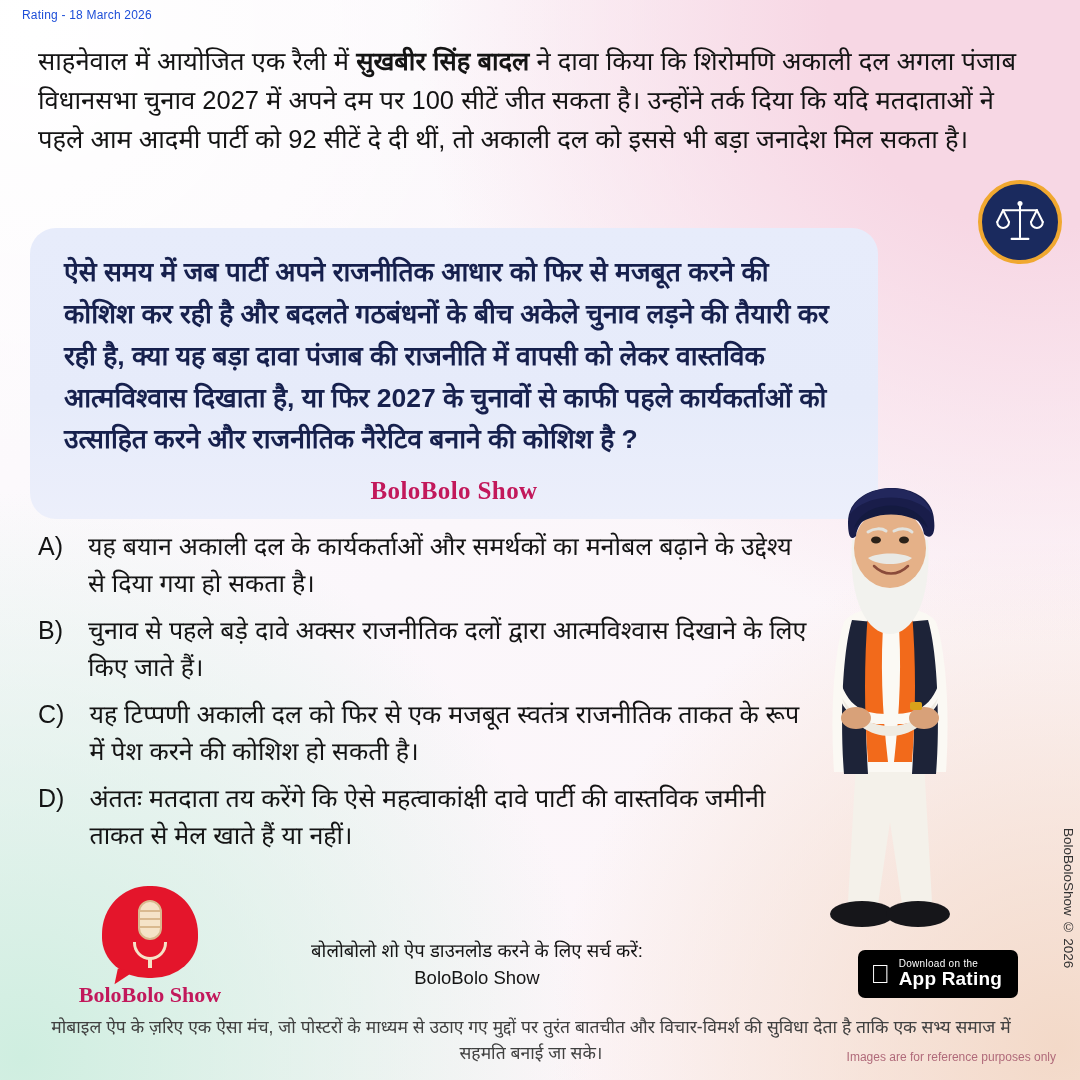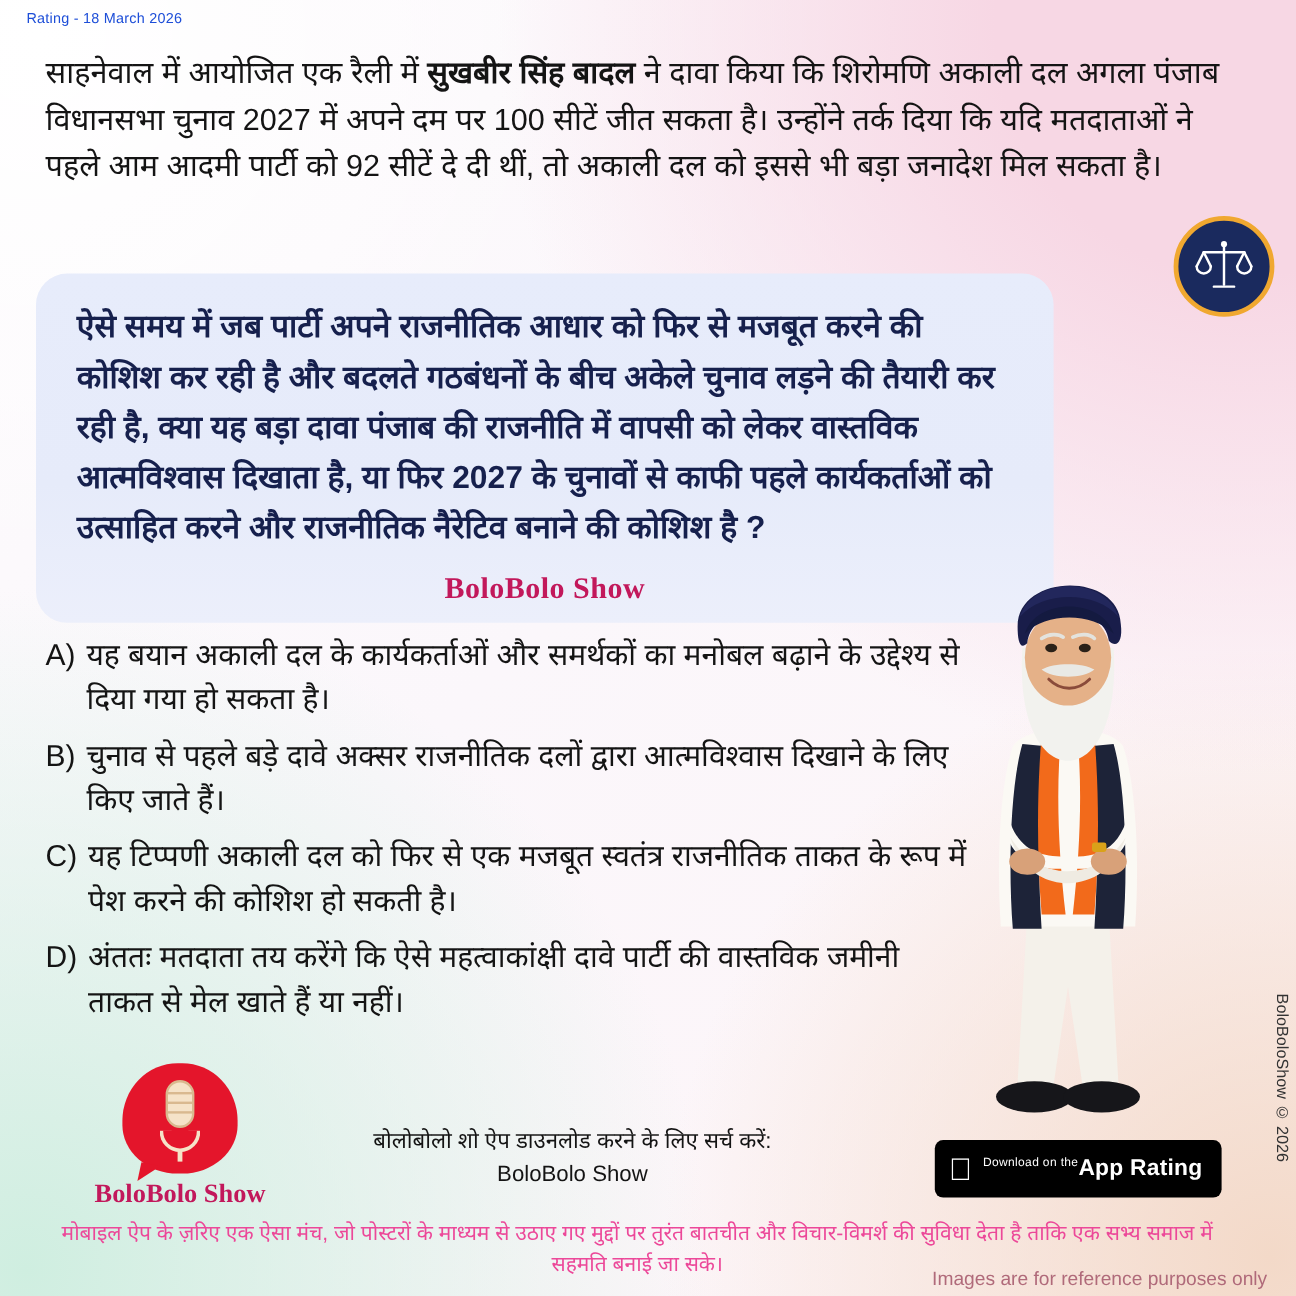--- a/index.html
+++ b/index.html
@@ -63,21 +63,21 @@
   
   .options {
     position: absolute; top: 528px; left: 38px; width: 770px;
   }
   .option {
     display: flex; gap: 9px;
     font-size: 25px; line-height: 1.48; color: #141414;
     margin-bottom: 10px;
   }
   .option .lbl { flex: 0 0 auto; }
-  .option .txt { flex: 1 1 auto; }
+  .option .txt { flex: 1 1 auto; margin-left: 16px; }
 
   
   .politician { position: absolute; right: 66px; bottom: 98px; width: 250px; height: 520px; }
 
   
   .footer-logo {
     position: absolute; left: 62px; bottom: 72px;
     width: 176px; text-align: center;
   }
   .mic-bubble {
@@ -124,42 +124,42 @@
   .store-badges {
     position: absolute; right: 62px; bottom: 82px;
     display: flex; gap: 12px;
   }
   .badge {
     height: 48px; border-radius: 7px; background: #000;
     color: #fff; display: flex; align-items: center; gap: 9px;
     padding: 0 16px 0 12px;
   }
   .badge .glyph { font-size: 26px; line-height: 1; }
-  .badge .lines { display: flex; flex-direction: row; line-height: 1.1; }
+  .badge .lines { display: flex; flex-direction: column; line-height: 1.1; }
   .badge .small { font-size: 10px; letter-spacing: .3px; }
   .badge .big { font-size: 19px; font-weight: 700; letter-spacing: .2px; }
   .gp-triangle {
     width: 0; height: 0; border-top: 13px solid transparent;
     border-bottom: 13px solid transparent; border-left: 22px solid #00c3ff;
     position: relative;
   }
 
   .bottom-note {
     position: absolute; left: 30px; right: 48px; bottom: 14px;
-    text-align: center; font-size: 17.5px; line-height: 1.5; color: #ec4899; margin-top: 47px;
+    text-align: center; font-size: 17.5px; line-height: 1.5; color: #404040; margin-top: 47px;
   }
 
   .side-copyright {
     position: absolute; right: 4px; bottom: 112px;
     writing-mode: vertical-rl;
     font-size: 13.5px; color: #333;
   }
   .ref-note {
-    position: absolute; right: 24px; bottom: 4px;
-    font-size: 16px; color: #b06a7a;
+    position: absolute; right: 24px; bottom: 16px;
+    font-size: 12px; color: #b06a7a;
   }
 </style>
 </head>
 <body>
 
 <div class="rating-bar">Rating - 18 March 2026</div>
 
 <div class="intro">
   <span>साहनेवाल में आयोजित एक रैली में </span><b>सुखबीर सिंह बादल</b><span> ने दावा किया कि शिरोमणि अकाली दल अगला पंजाब विधानसभा चुनाव 2027 में अपने दम पर 100 सीटें जीत सकता है। उन्होंने तर्क दिया कि यदि मतदाताओं ने पहले आम आदमी पार्टी को 92 सीटें दे दी थीं, तो अकाली दल को इससे भी बड़ा जनादेश मिल सकता है।</span>
 </div>

